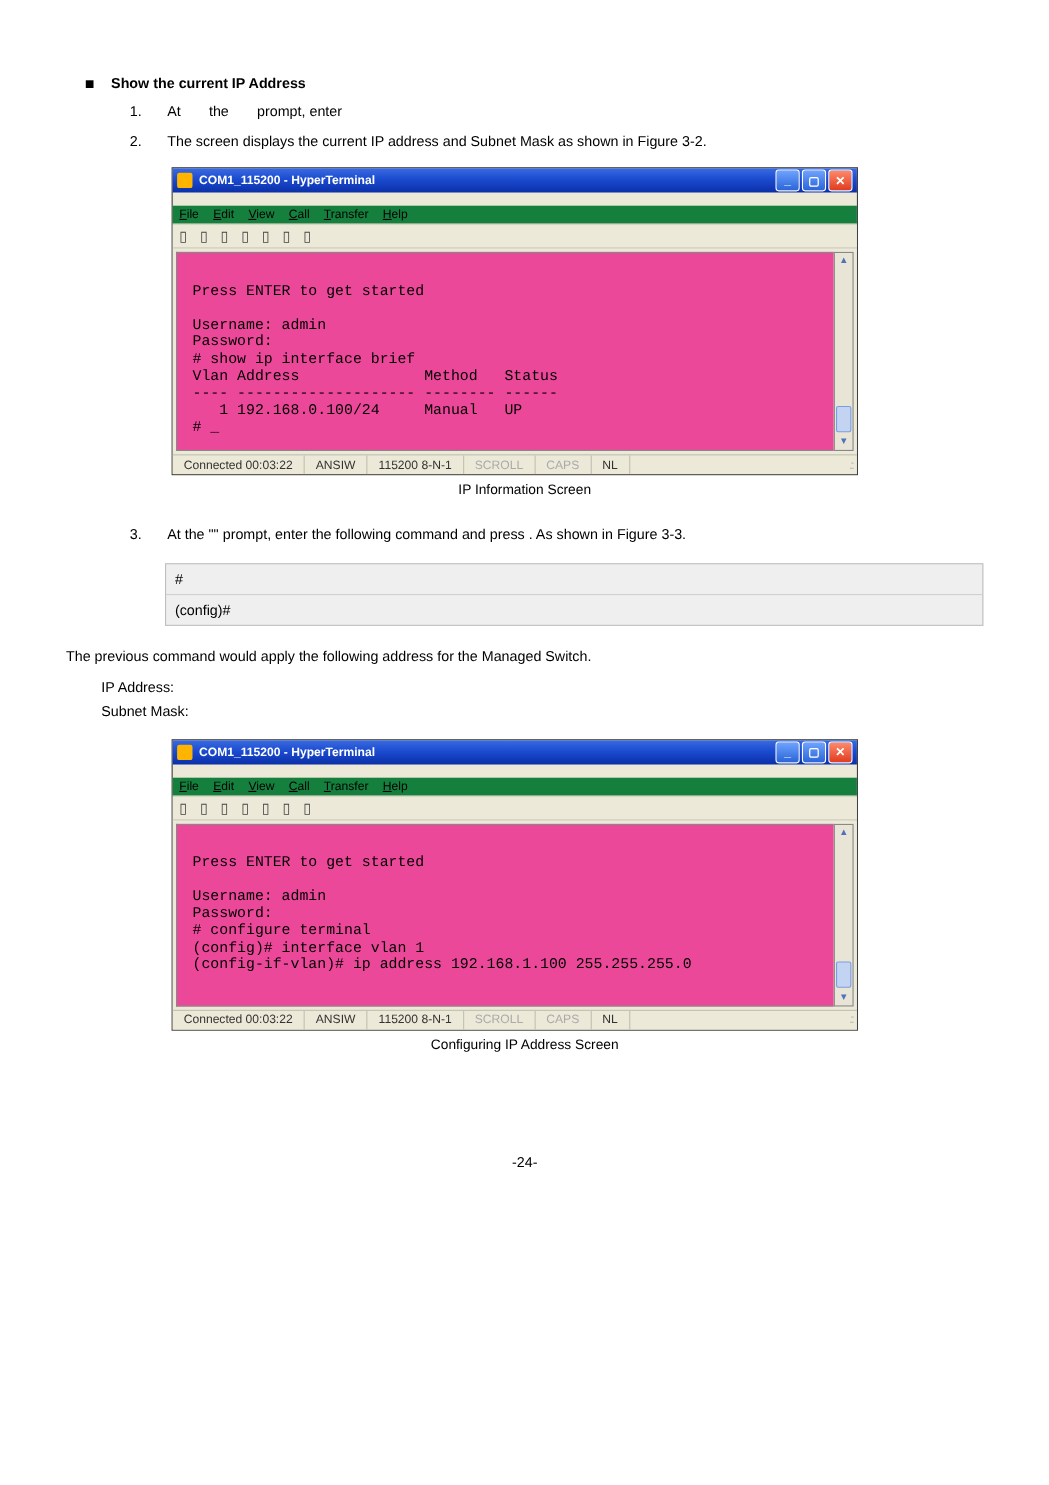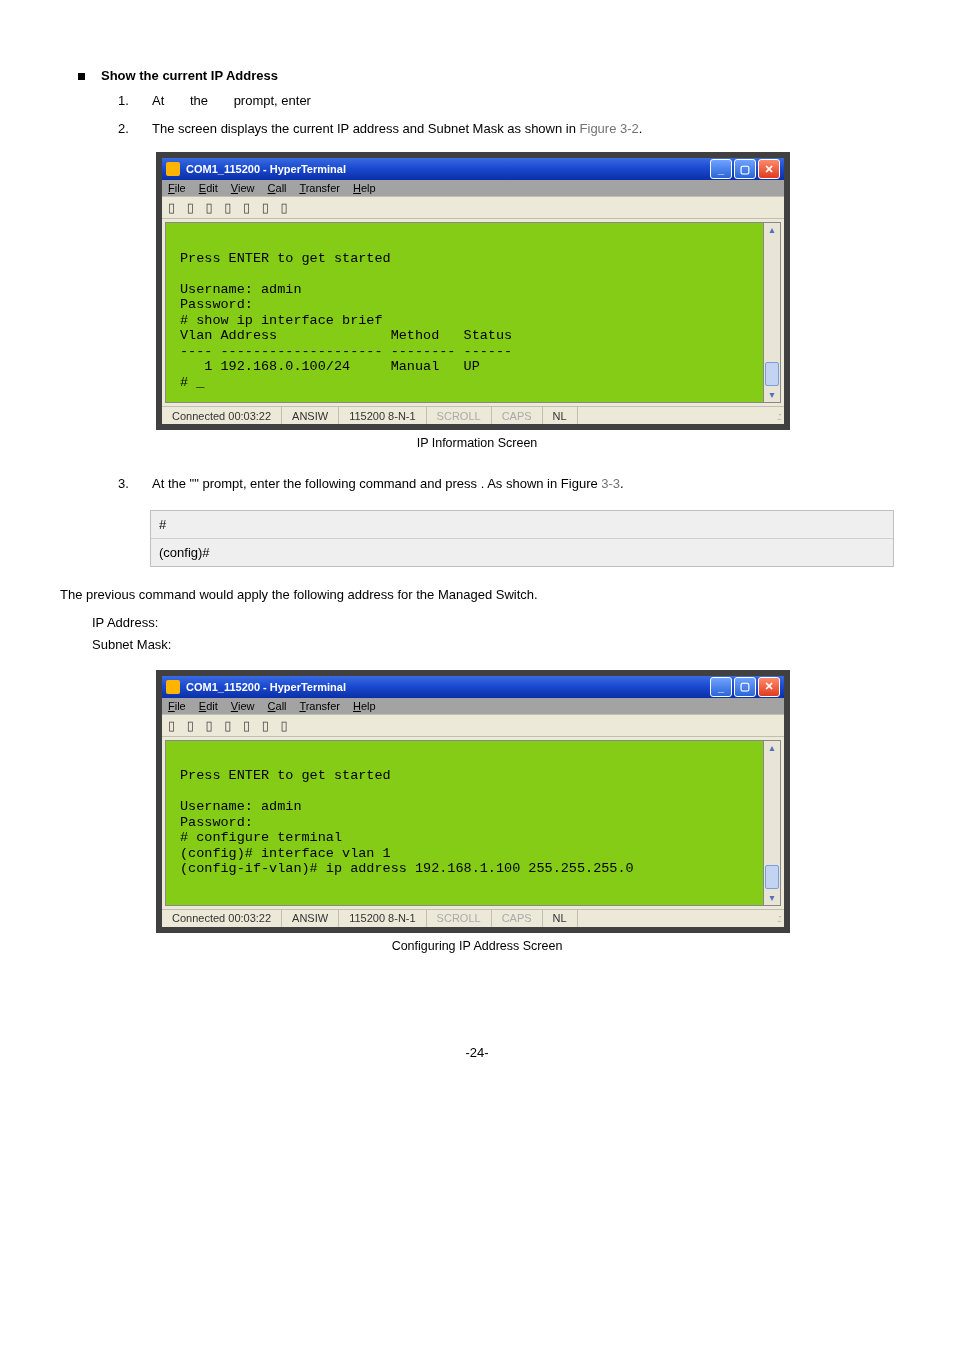--- a/index.html
+++ b/index.html
@@ -29,21 +29,21 @@
   }
   .bullet-text { font-weight: bold; }
   .step {
     display: flex;
     align-items: baseline;
     margin: 8px 0 8px 58px;
   }
   .step-num { width: 34px; flex:0 0 auto; }
   .step-body { flex: 1; line-height: 1.5; }
   .spaced-words span { margin-right: 22px; }
-  .ref-link { color: #737373; }
+  .ref-link { color: #000000; }
   .caption {
     text-align: center;
     font-size: 12.5px;
     margin: 6px 0 24px 0;
   }
   .plain-para {
     margin: 20px 0 10px 0;
   }
   .settings {
     margin: 6px 0 2px 32px;
@@ -62,21 +62,21 @@
   .page-num {
     text-align: center;
     margin-top: 92px;
     font-size: 13px;
   }
 
   
   .ht-window {
     width: 622px;
     margin: 14px 0 6px 96px;
-    border: 6px solid #404040;
+    border: 1px solid #404040;
     background: #ece9d8;
     font-size: 11px;
   }
   .ht-titlebar {
     background: linear-gradient(to bottom, #3a6be0 0%, #1b4bd0 45%, #0b2fa8 100%);
     color: #fff;
     display: flex;
     align-items: center;
     height: 22px;
     padding: 0 4px;
@@ -102,42 +102,43 @@
   .ht-btn.min, .ht-btn.max {
     background: linear-gradient(#6fa3ff, #2a65d8);
     color: #fff;
   }
   .ht-btn.close {
     background: linear-gradient(#ff8a6b, #e03b1f);
     color: #fff;
     font-weight: bold;
   }
   .ht-menu {
-    background: #a3a3a3;
+    background: #15803d;
     padding: 2px 6px;
     border-bottom: 1px solid #c0c0b0;
+    margin-top: 12px;
   }
   .ht-menu span { margin-right: 10px; }
   .ht-menu u { text-decoration: underline; }
   .ht-toolbar {
     background: #ece9d8;
     padding: 3px 6px;
     border-bottom: 1px solid #c0c0b0;
     letter-spacing: 4px;
     color: #444;
     font-size: 13px;
   }
   .ht-term-wrap {
     display: flex;
     background: #ece9d8;
     padding: 3px;
   }
   .ht-term {
     flex: 1;
-    background: #84cc16;
+    background: #ec4899;
     border: 1px solid #888;
     border-right: none;
     padding: 12px 14px;
     font-family: "Courier New", monospace;
     font-size: 13.5px;
     line-height: 1.15;
     white-space: pre;
     min-height: 140px;
   }
   .ht-scroll {

